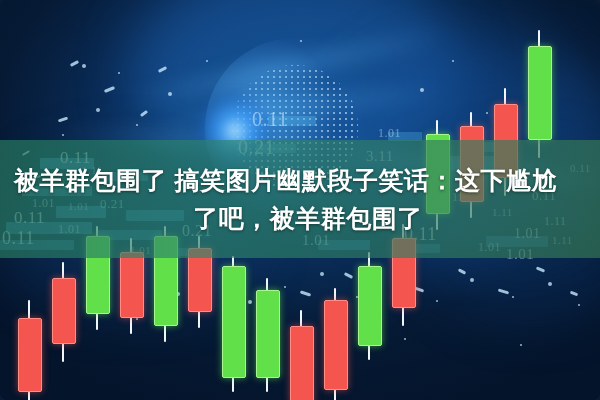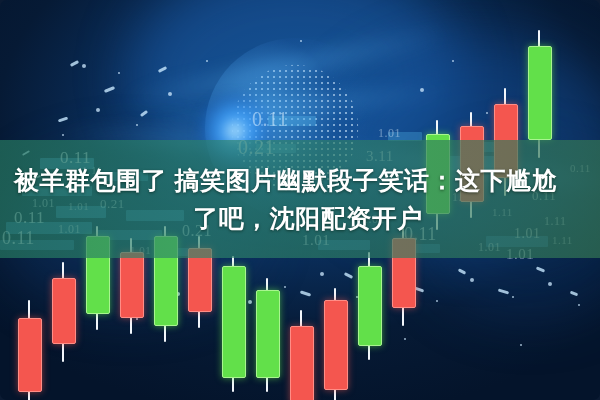--- a/index.html
+++ b/index.html
@@ -282,16 +282,16 @@
       <div class="candle up" style="left: 528px; top: 30px; width: 22px; height: 128px;">
         <div class="wick" style="top: 0px; height: 128px;"></div>
         <div class="body" style="top: 16px; height: 92px;"></div>
       </div>
     </div>
 
   <div id="band"></div>
 
   <div id="headline">
     <div class="ln l1">被羊群包围了 搞笑图片幽默段子笑话：这下尴尬</div>
-    <div class="ln l2">了吧，沈阳配资开户</div>
+    <div class="ln l2">了吧，被羊群包围了</div>
   </div>
 
 </div>
 
 </body></html>

